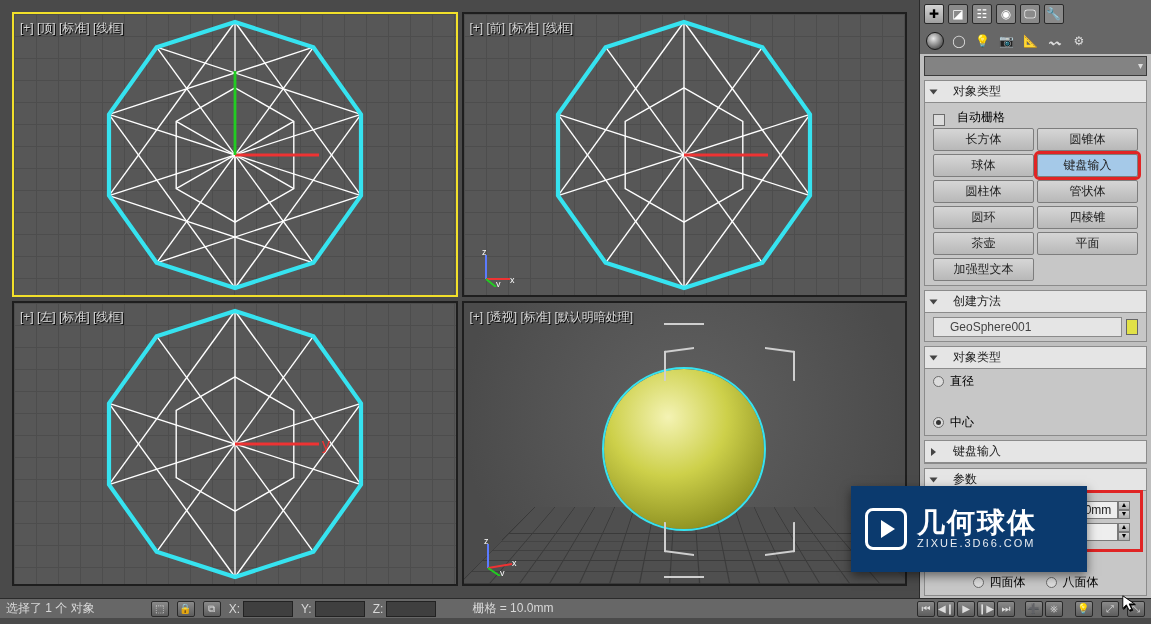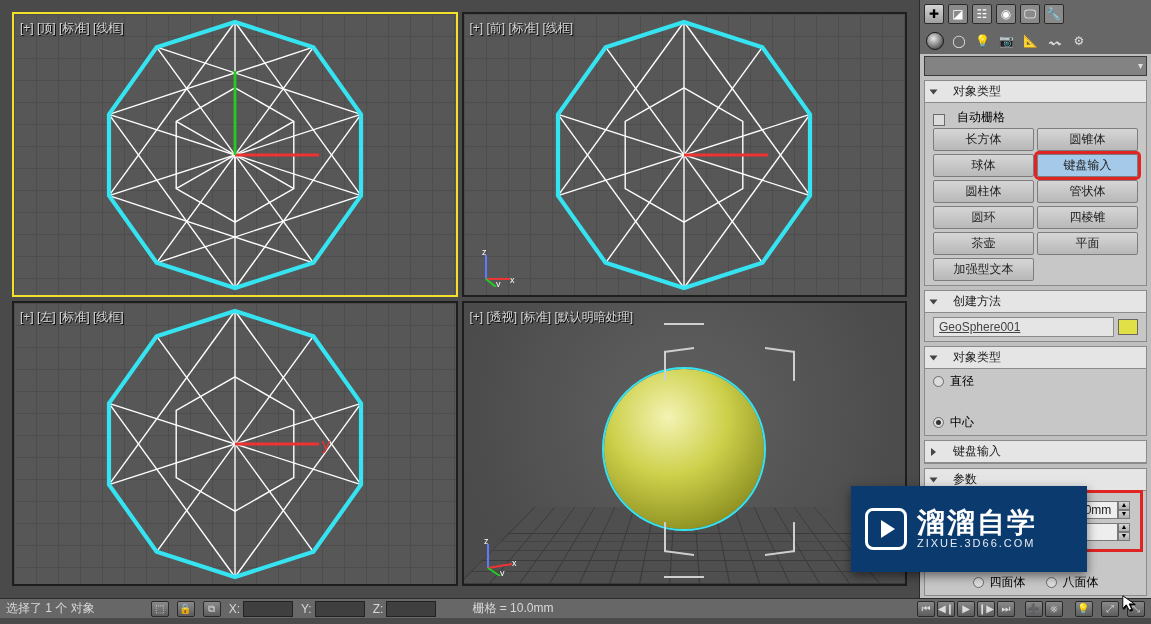--- a/index.html
+++ b/index.html
@@ -82,21 +82,21 @@
   .btn{background:linear-gradient(#d6d6d6,#b8b8b8);border:1px solid #7d7d7d;border-radius:2px;padding:2px 16px;text-align:center;color:#222;}
   .btn.hl{background:#a5c9e8;outline:3px solid var(--sel-bd);position:relative;z-index:2;}
 
   .check{display:flex;align-items:flex-end;gap:12px;padding:2px 0;}
   .check .box{width:12px;height:12px;border:1px solid #6b6b6b;background:#dcdcdc;}
   .radio{display:flex;align-items:center;gap:6px;}
   .radio .dot{width:11px;height:11px;border:1px solid #6b6b6b;border-radius:50%;background:#dcdcdc;position:relative;}
   .radio .dot.on::after{content:"";position:absolute;inset:2px;background:#333;border-radius:50%;}
 
   .namecolor{display:flex;gap:4px;align-items:center;padding:4px 8px;}
-  .namecolor input{flex:1;background:#e5e5e5;border:1px solid #8a8a8a;padding:2px 5px;color:#444;text-decoration:underline;}
+  .namecolor input{flex:1;background:#e5e5e5;border:1px solid #8a8a8a;padding:2px 16px;color:#444;}
   .swatch{width:20px;height:16px;background:#e1e147;border:1px solid #666;}
 
   .spinrow{display:flex;align-items:flex-start;gap:6px;justify-content:flex-end;padding:2px 0;}
   .spinrow .lbl{color:#222;}
   .spin{display:flex;align-items:stretch;}
   .spin input{width:54px;border:1px solid #7a7a7a;background:#eee;padding:1px 3px;color:#222;text-align:left;}
   .spin .btns{display:flex;flex-direction:column;}
   .spin .btns div{width:12px;flex:1;background:linear-gradient(#d6d6d6,#b0b0b0);border:1px solid #7a7a7a;font-size:7px;line-height:6px;text-align:center;}
   .parambox{outline:3px solid var(--sel-bd);padding:6px 10px 6px 10px;margin:-2px -2px 4px -2px;}
 
@@ -398,21 +398,21 @@
     <div class="iconbtn">⤢</div>
     <div class="iconbtn">⤡</div>
   </div>
 
 
 </div>
 
 <div class="logo">
   <div class="play"></div>
   <div>
-    <div class="big">溜溜自学</div>
+    <div class="big">几何球体</div>
     <div class="smll">ZIXUE.3D66.COM</div>
   </div>
 </div>
 
 <div class="cursor">
   <svg viewBox="0 0 20 20">
       <path d="M2 2 L2 16 L6 12 L9 18 L12 17 L9 11 L15 11 Z" fill="#fff" stroke="#000"></path>
     </svg>
 </div>
 

